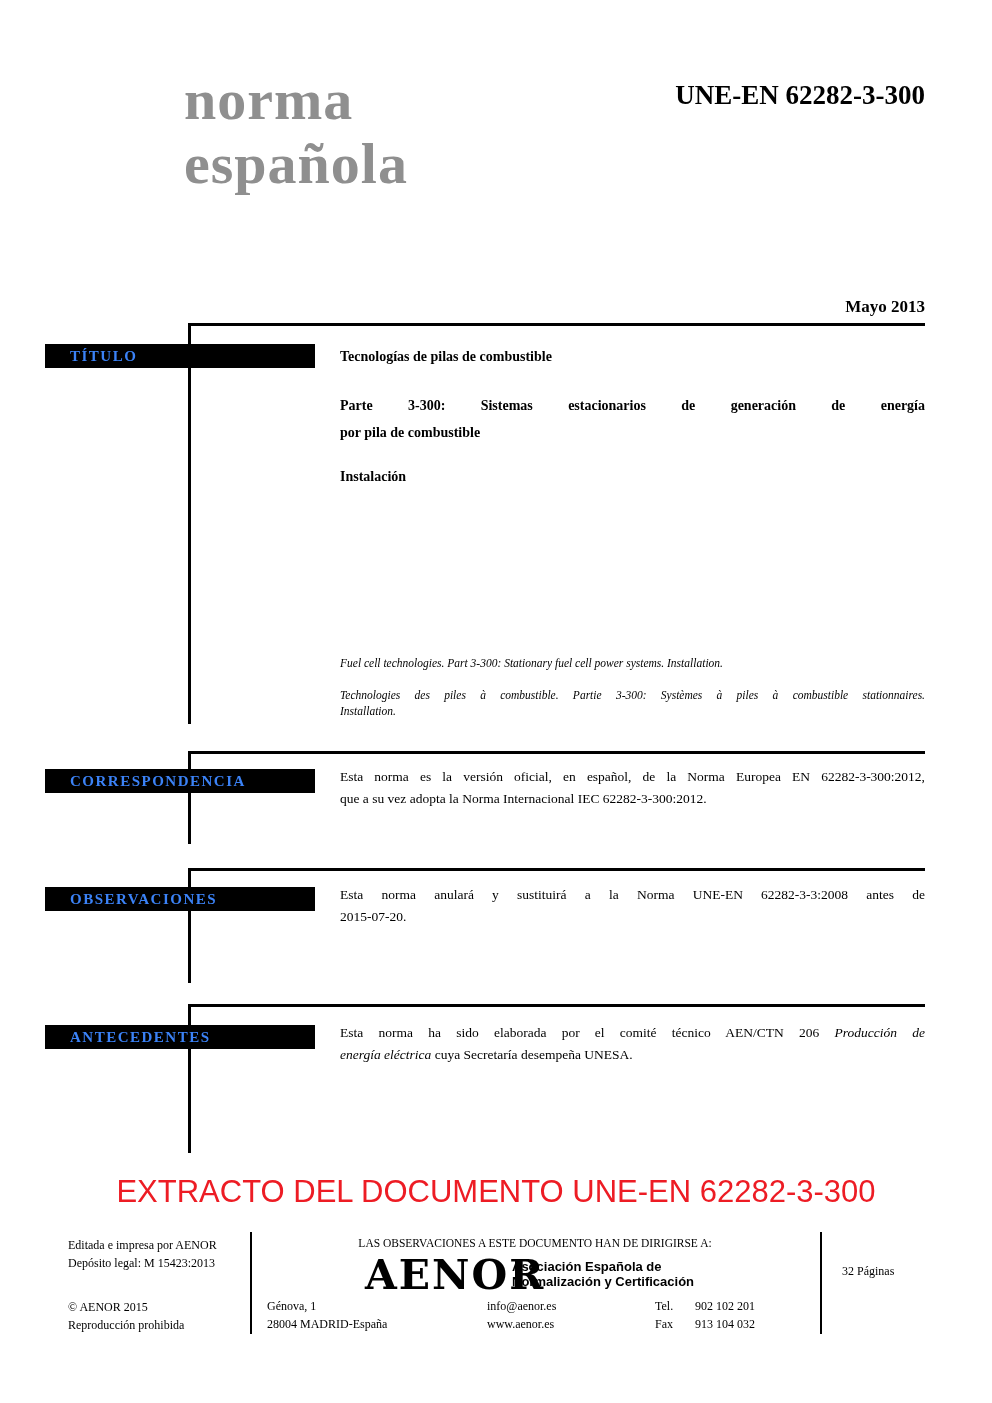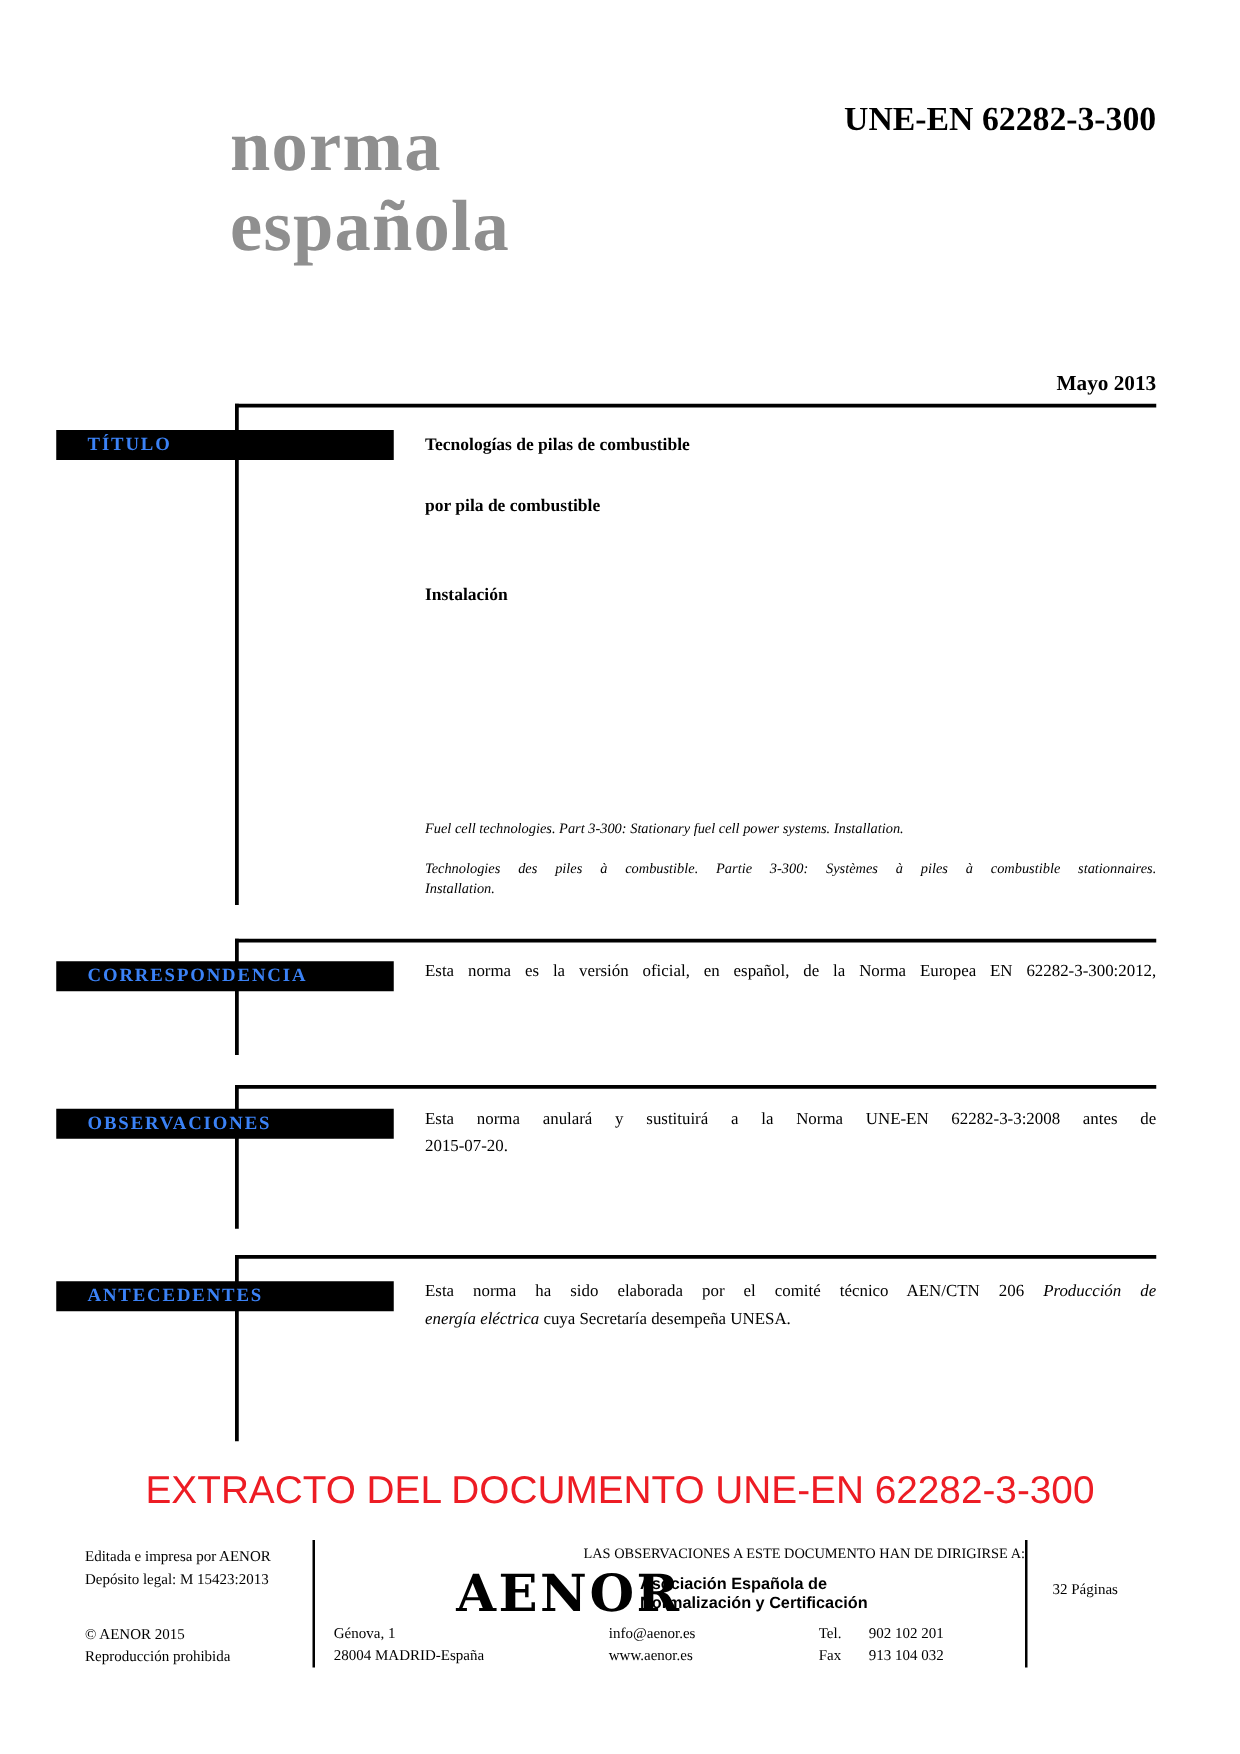--- a/index.html
+++ b/index.html
@@ -10,21 +10,21 @@
     background:#ffffff;
     font-family:"Liberation Serif", serif;
     color:#000;
     overflow:hidden;
   }
   
   .logo {
     position:absolute; left:184px; top:68px;
     font-family:"Liberation Serif", serif;
     font-weight:bold; font-size:58px; line-height:64px;
-    color:#8f8f8f; letter-spacing:1px;margin-top:17px;
+    color:#8f8f8f; letter-spacing:1px;
   }
   .doc-code {
     position:absolute; left:450px; top:80px; width:475px;
     text-align:right; font-weight:bold; font-size:27px;
     font-family:"Liberation Serif", serif;
   }
   .date {
     position:absolute; left:600px; top:297px; width:325px;
     text-align:right; font-weight:bold; font-size:17px;
   }
@@ -60,21 +60,21 @@
     position:absolute; left:0; top:1174px; width:992px;
     text-align:center;
     font-family:"Liberation Sans", sans-serif;
     font-size:31px; color:#ed1c24;
   }
   
   .fdivider { position:absolute; width:2px; background:#000; top:1232px; height:102px; }
   .ftext { position:absolute; font-size:12px; line-height:18px; }
   .fnote {
     position:absolute; left:250px; width:570px; top:1237px;
-    text-align:right; font-size:11.5px;
+    text-align:center; font-size:11.5px;
   }
   .aenor-logo {
     position:absolute; left:365px; top:1251px;
     font-family:"DejaVu Serif", serif; font-weight:bold;
     font-size:41px; letter-spacing:2px;
   }
   .aenor-tagline {
     position:absolute; left:512px; top:1259px;
     font-family:"Liberation Sans", sans-serif; font-weight:bold;
     font-size:13px; line-height:15px;
@@ -94,37 +94,39 @@
   <div class="date">Mayo 2013</div>
 
   <div class="hline" style="top:323px"></div>
   <div class="vline" style="top:323px;height:401px"></div>
   <div class="bar" style="top:344px">
     <span>TÍTULO</span>
   </div>
 
   <div class="t-heading" style="top:343px">Tecnologías de pilas de combustible</div>
   <div class="t-part" style="top:392px">
+    <div class="just">Parte 3-300: Sistemas estacionarios de generación de energía</div>
     <div>por pila de combustible</div>
   </div>
   <div class="t-sub" style="top:463px">Instalación</div>
 
   <div class="lang" style="top:655px">Fuel cell technologies. Part 3-300: Stationary fuel cell power systems. Installation.</div>
   <div class="lang" style="top:687px">
     <div class="just">Technologies des piles à combustible. Partie 3-300: Systèmes à piles à combustible stationnaires.</div>
     <div>Installation.</div>
   </div>
 
   <div class="hline" style="top:751px"></div>
   <div class="vline" style="top:751px;height:93px"></div>
   <div class="bar" style="top:769px">
     <span>CORRESPONDENCIA</span>
   </div>
   <div class="bodycol" style="top:766px">
     <div class="just">Esta norma es la versión oficial, en español, de la Norma Europea EN 62282-3-300:2012,</div>
+    <div>que a su vez adopta la Norma Internacional IEC 62282-3-300:2012.</div>
   </div>
 
   <div class="hline" style="top:868px"></div>
   <div class="vline" style="top:868px;height:115px"></div>
   <div class="bar" style="top:887px">
     <span>OBSERVACIONES</span>
   </div>
   <div class="bodycol" style="top:884px">
     <div class="just">Esta norma anulará y sustituirá a la Norma UNE-EN 62282-3-3:2008 antes de</div>
     <div>2015-07-20.</div>

